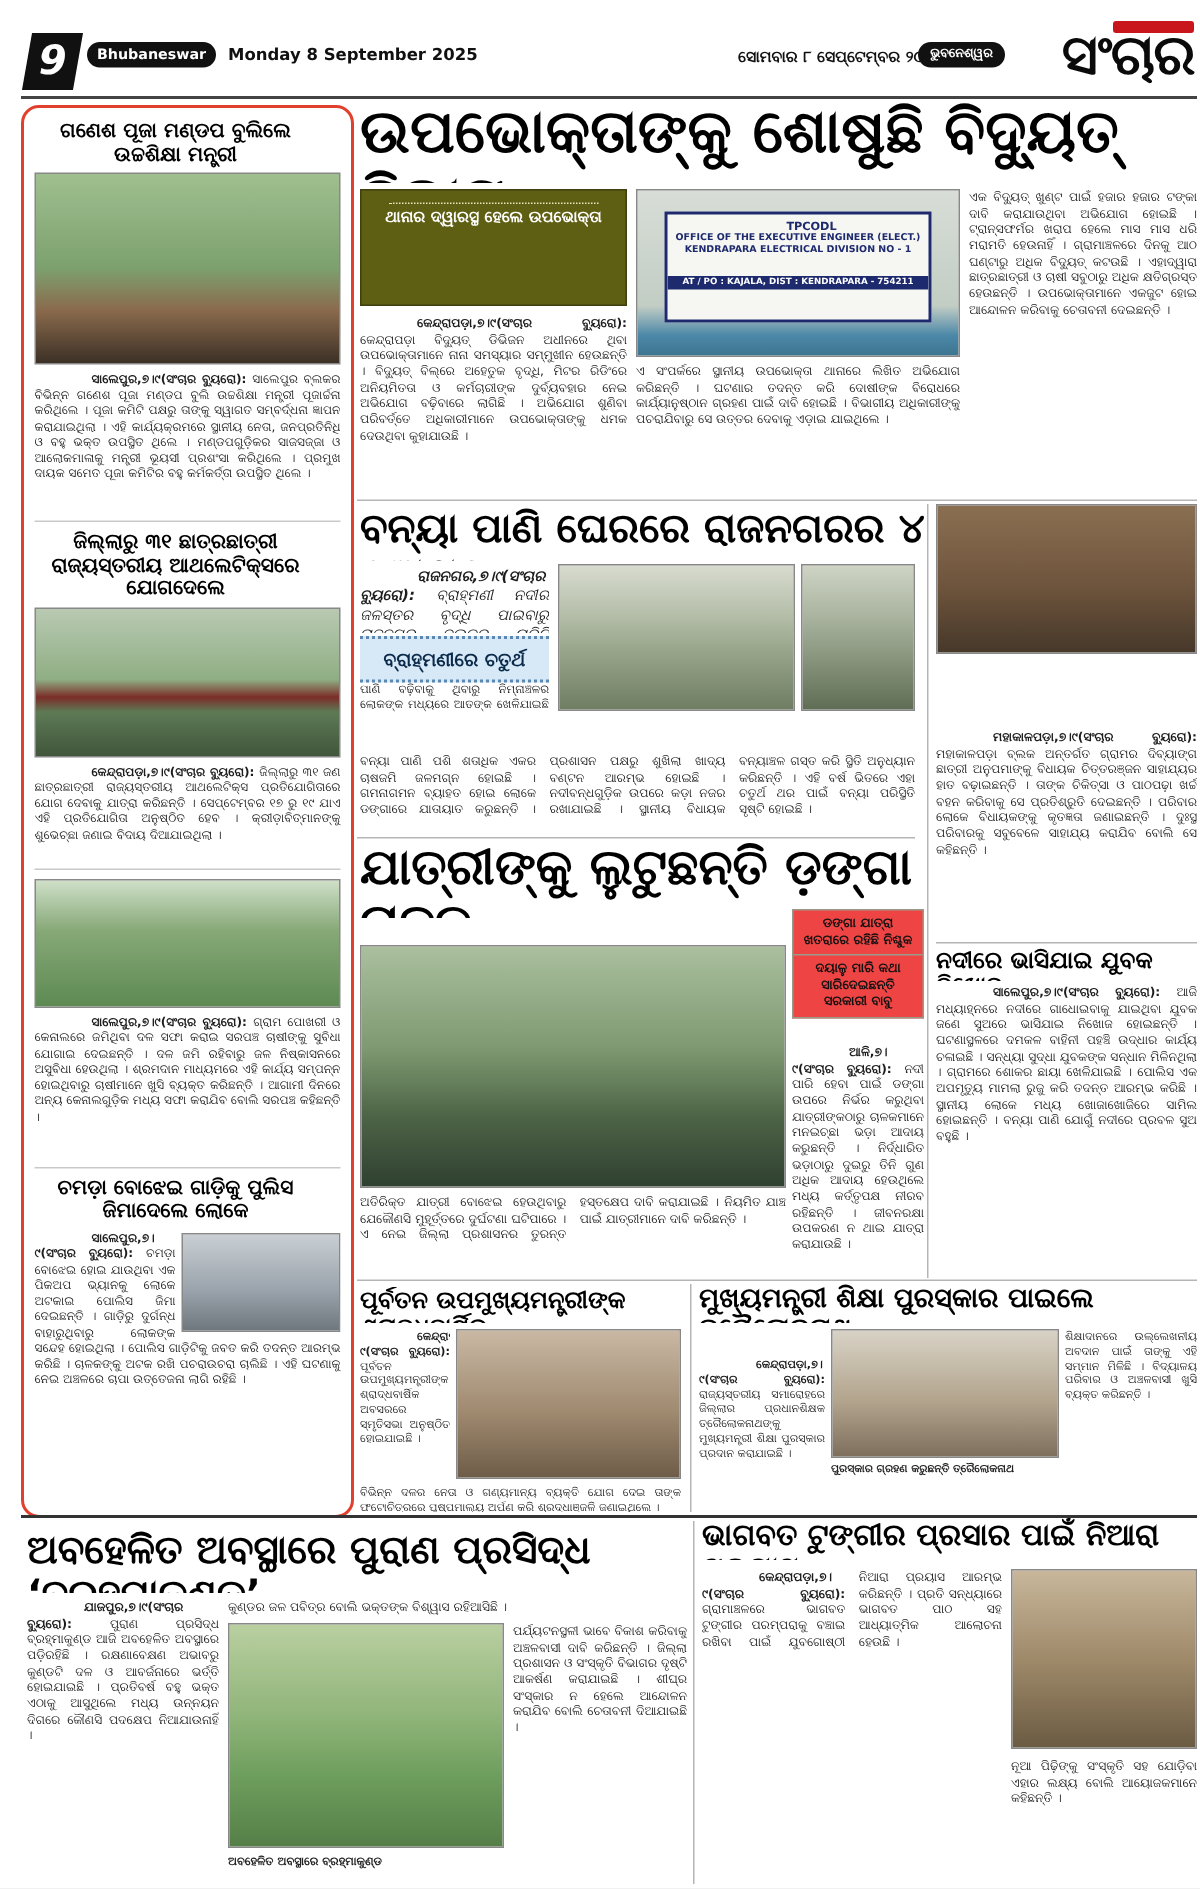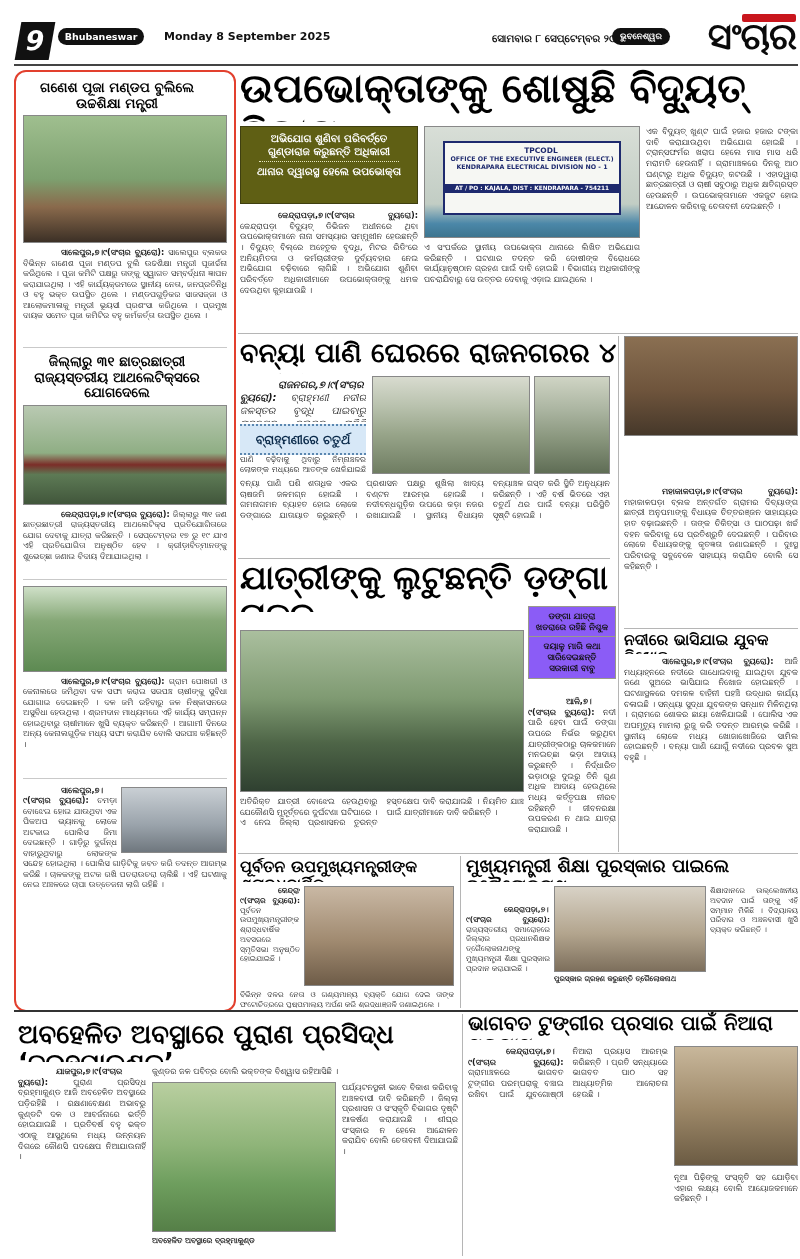--- a/index.html
+++ b/index.html
@@ -12,21 +12,21 @@
   .ph{background:#b8b8a8;border:1px solid #888;box-sizing:border-box;overflow:hidden;}
   .cap{font-size:7.6px;font-weight:bold;color:#222;overflow:hidden;}
   .vline{background:#b5b5b5;width:1px;}
   .hline{background:#b5b5b5;height:1px;}
 
   
   .pgnum{left:18px;top:22px;width:34px;height:38px;background:#111;transform:skewX(-10deg);
          color:#fff;font-size:27px;font-weight:800;text-align:center;line-height:38px;}
   .citypill{left:58px;top:28px;width:86px;height:17px;background:#111;border-radius:9px;
             color:#fff;font-size:9.5px;font-weight:bold;text-align:center;line-height:17px;}
-  .date-en{left:164px;top:30px;font-size:11px;font-weight:800;color:#111;}
+  .date-en{left:152px;top:30px;font-size:11px;font-weight:800;color:#111;}
   .date-od{left:492px;top:32px;font-size:10.5px;font-weight:800;color:#111;}
   .edpill{left:612px;top:28px;width:58px;height:17px;background:#111;border-radius:9px;
           color:#fff;font-size:8.5px;font-weight:bold;text-align:center;line-height:17px;}
   .masthead{left:676px;top:18px;width:120px;font-size:37px;font-weight:800;color:#0a0a0a;
             letter-spacing:-1px;line-height:1.05;text-align:right;}
   .mast-red{left:742px;top:14px;width:54px;height:8px;background:#c9161d;border-radius:2px;}
   .head-rule{left:14px;top:64px;width:784px;height:2px;background:#444;}
 
   
   .leftcol{left:14px;top:70px;width:222px;height:942px;border:2.5px solid #e2402e;border-radius:12px;
@@ -61,32 +61,32 @@
 
   
   .hl-flood{left:240px;top:338px;width:424px;height:36px;font-size:27px;}
   .fl-intro{left:240px;top:378px;width:126px;height:44px;font-size:10px;font-style:italic;}
   .fl-box{left:240px;top:424px;width:126px;height:27px;background:#d7e8f7;border-top:2px dotted #5b87b0;
           border-bottom:2px dotted #5b87b0;color:#0a2a4a;font-size:12.5px;font-weight:800;
           text-align:center;line-height:27px;overflow:hidden;}
   .fl-sub{left:240px;top:455px;width:126px;height:20px;font-size:7.8px;}
   .ph-flood1{left:372px;top:376px;width:158px;height:98px;background:linear-gradient(180deg,#d8dbcf,#b9c2ae 30%,#97a489 60%,#6f7d62);}
   .ph-flood2{left:534px;top:376px;width:76px;height:98px;background:linear-gradient(180deg,#cfd4c4,#aab4a0 35%,#88957c 65%,#5f6d55);}
-  .fl-body{left:240px;top:478px;width:370px;height:82px;column-count:3;column-gap:9px;}
+  .fl-body{left:240px;top:502px;width:370px;height:82px;column-count:3;column-gap:9px;}
 
   
   .ph-anu{left:624px;top:336px;width:174px;height:100px;background:linear-gradient(180deg,#8a6f52,#6e543c 55%,#46382a);}
   .hl-anu{left:624px;top:440px;width:174px;height:42px;font-size:15.5px;text-align:center;}
   .an-body{left:624px;top:486px;width:174px;height:138px;}
   .hl-miss{left:624px;top:632px;width:174px;height:22px;font-size:15.5px;}
   .mi-body{left:624px;top:656px;width:174px;height:194px;}
 
   
   .hl-boat{left:240px;top:560px;width:402px;height:52px;font-size:33px;}
-  .bo-box{left:528px;top:606px;width:88px;background:#8b5cf6;border:1px solid #9a9a8a;box-sizing:border-box;}
+  .bo-box{left:528px;top:606px;width:88px;background:#ef4444;border:1px solid #9a9a8a;box-sizing:border-box;}
   .bo-box .b1{font-size:8.6px;font-weight:800;text-align:center;padding:4px 3px;border-bottom:1px solid #9a9a8a;line-height:1.25;}
   .bo-box .b2{font-size:8.6px;font-weight:800;text-align:center;padding:4px 3px;line-height:1.25;}
   .ph-boat{left:240px;top:630px;width:284px;height:162px;background:linear-gradient(180deg,#aabf9e,#7f9a72 42%,#4e6547 70%,#2f4030);}
   .bo-col{left:528px;top:696px;width:88px;height:154px;}
   .bo-bottom{left:240px;top:796px;width:284px;height:54px;column-count:2;column-gap:9px;}
 
   
   .hl-shr{left:240px;top:858px;width:214px;height:24px;font-size:16px;}
   .sh-col{left:240px;top:886px;width:60px;height:100px;font-size:7.5px;}
   .ph-shr{left:304px;top:886px;width:150px;height:100px;background:linear-gradient(180deg,#c9b8a4,#a08a70 55%,#6e5c48);}
@@ -132,29 +132,29 @@
 
     <h3>ଜିଲ୍ଲାରୁ ୩୧ ଛାତ୍ରଛାତ୍ରୀ ରାଜ୍ୟସ୍ତରୀୟ ଆଥଲେଟିକ୍ସରେ ଯୋଗଦେଲେ</h3>
     <div class="ph ph-ath"></div>
     <p class="t" style="margin:4px 0 0 0;height:64px;"><span class="dl">କେନ୍ଦ୍ରାପଡ଼ା,୭।୯(ସଂଚାର ବ୍ୟୁରୋ): </span><span>ଜିଲ୍ଲାରୁ ୩୧ ଜଣ ଛାତ୍ରଛାତ୍ରୀ ରାଜ୍ୟସ୍ତରୀୟ ଆଥଲେଟିକ୍ସ ପ୍ରତିଯୋଗିତାରେ ଯୋଗ ଦେବାକୁ ଯାତ୍ରା କରିଛନ୍ତି । ସେପ୍ଟେମ୍ବର ୧୭ ରୁ ୧୯ ଯାଏ ଏହି ପ୍ରତିଯୋଗିତା ଅନୁଷ୍ଠିତ ହେବ । କ୍ରୀଡ଼ାବିତ୍‌ମାନଙ୍କୁ ଶୁଭେଚ୍ଛା ଜଣାଇ ବିଦାୟ ଦିଆଯାଇଥିଲା ।</span></p>
     <div class="sep"></div>
 
     <div class="ph ph-pond"></div>
     <p class="t" style="margin:4px 0 0 0;height:96px;"><span class="dl">ସାଲେପୁର,୭।୯(ସଂଚାର ବ୍ୟୁରୋ): </span><span>ଗ୍ରାମ ପୋଖରୀ ଓ କେନାଲରେ ଜମିଥିବା ଦଳ ସଫା କରାଇ ସରପଞ୍ଚ ଚାଷୀଙ୍କୁ ସୁବିଧା ଯୋଗାଇ ଦେଇଛନ୍ତି । ଦଳ ଜମି ରହିବାରୁ ଜଳ ନିଷ୍କାସନରେ ଅସୁବିଧା ହେଉଥିଲା । ଶ୍ରମଦାନ ମାଧ୍ୟମରେ ଏହି କାର୍ଯ୍ୟ ସମ୍ପନ୍ନ ହୋଇଥିବାରୁ ଚାଷୀମାନେ ଖୁସି ବ୍ୟକ୍ତ କରିଛନ୍ତି । ଆଗାମୀ ଦିନରେ ଅନ୍ୟ କେନାଲଗୁଡ଼ିକ ମଧ୍ୟ ସଫା କରାଯିବ ବୋଲି ସରପଞ୍ଚ କହିଛନ୍ତି ।</span></p>
     <div class="sep"></div>
 
+    <h3>ଚମଡ଼ା ବୋଝେଇ ଗାଡ଼ିକୁ ପୁଲିସ ଜିମାଦେଲେ ଲୋକେ</h3>
     <div class="t" style="height:150px;">
       <div class="ph ph-truck"></div>
       <span class="dl">ସାଲେପୁର,୭।୯(ସଂଚାର ବ୍ୟୁରୋ): </span><span>ଚମଡ଼ା ବୋଝେଇ ହୋଇ ଯାଉଥିବା ଏକ ପିକଅପ ଭ୍ୟାନକୁ ଲୋକେ ଅଟକାଇ ପୋଲିସ ଜିମା ଦେଇଛନ୍ତି । ଗାଡ଼ିରୁ ଦୁର୍ଗନ୍ଧ ବାହାରୁଥିବାରୁ ଲୋକଙ୍କ ସନ୍ଦେହ ହୋଇଥିଲା । ପୋଲିସ ଗାଡ଼ିଟିକୁ ଜବତ କରି ତଦନ୍ତ ଆରମ୍ଭ କରିଛି । ଚାଳକଙ୍କୁ ଅଟକ ରଖି ପଚରାଉଚରା ଚାଲିଛି । ଏହି ଘଟଣାକୁ ନେଇ ଅଞ୍ଚଳରେ ଚାପା ଉତ୍ତେଜନା ଲାଗି ରହିଛି ।</span>
     </div>
   </div>
 
   <div class="abs hl hl-power">ଉପଭୋକ୍ତାଙ୍କୁ ଶୋଷୁଛି ବିଦ୍ୟୁତ୍ ବିଭାଗ</div>
   <div class="abs kicker">
-    <div class="k1">ଅଭିଯୋଗ ଶୁଣିବା ପରିବର୍ତ୍ତେ ଗୁଣ୍ଡାରାଜ କରୁଛନ୍ତି ଅଧିକାରୀ</div>
     <div class="kdiv"></div>
     <div class="k2">ଥାନାର ଦ୍ୱାରସ୍ଥ ହେଲେ ଉପଭୋକ୍ତା</div>
   </div>
   <div class="abs ph ph-sign">
     <div class="signboard">
       <div class="sign-brand">TPCODL</div>
       <div class="sign-l1">OFFICE OF THE EXECUTIVE ENGINEER (ELECT.)</div>
       <div class="sign-l2">KENDRAPARA ELECTRICAL DIVISION NO - 1</div>
       <div class="sign-l3">AT / PO : KAJALA, DIST : KENDRAPARA - 754211</div>
     </div>

